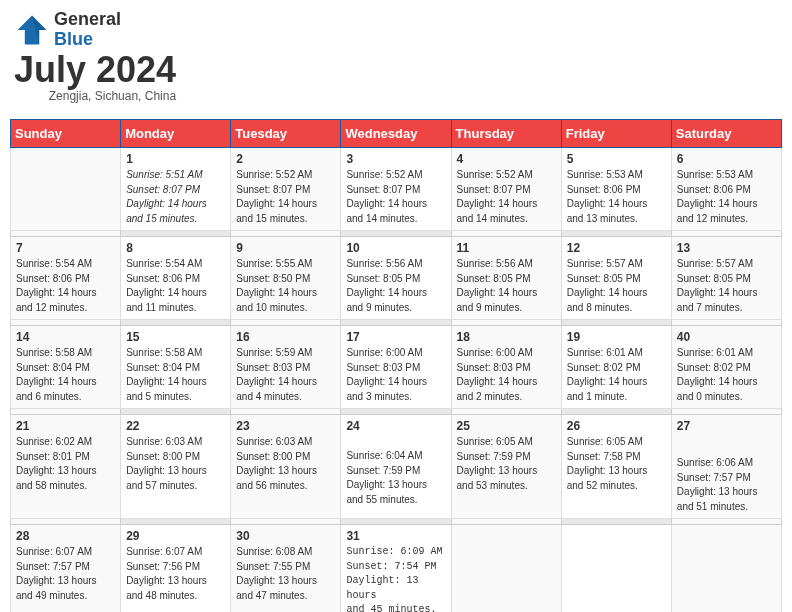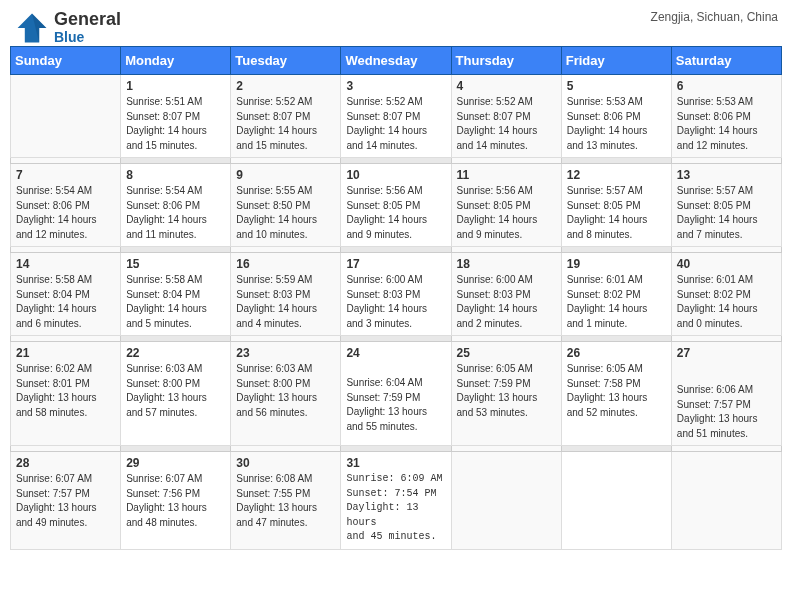--- a/index.html
+++ b/index.html
@@ -7,40 +7,41 @@
       font-family: Arial, sans-serif;
       background: #fff;
       width: 792px;
       min-height: 612px;
       padding: 10px;
     }
     .header {
       display: flex;
       justify-content: space-between;
       align-items: flex-start;
-      margin-bottom: 0;
+      margin-bottom: 16px;
       padding: 0 4px;
+      flex-direction: column;
     }
     .logo {
       display: flex;
       align-items: center;
       gap: 4px;
     }
     .logo-text {
       display: flex;
       flex-direction: column;
       line-height: 1.1;
     }
     .logo-text span:first-child {
       font-size: 18px;
       font-weight: bold;
       color: #333;
     }
     .logo-text span:last-child {
-      font-size: 14px;
+      font-size: 18px;
       font-weight: bold;
       color: #1a6aad;
     }
     .logo-icon {
       width: 36px;
       height: 36px;
     }
     .title-block {
       text-align: right;
     }
@@ -54,21 +55,21 @@
       font-size: 12px;
       font-weight: normal;
       color: #555;
     }
     .calendar {
       width: 100%;
       border-collapse: collapse;
       border: 1px solid #ccc;
     }
     .calendar th {
-      background: #3b82f6;
+      background: #ef4444;
       color: white;
       font-size: 13px;
       font-weight: bold;
       padding: 6px 4px;
       text-align: left;
       border: 1px solid #1558a0;
     }
     .calendar td {
       vertical-align: top;
       padding: 4px 5px;
@@ -111,20 +112,21 @@
     <svg class="logo-icon" viewBox="0 0 40 40">
       <polygon points="20,4 36,20 28,20 28,36 12,36 12,20 4,20" fill="#1a6aad"></polygon>
       <polygon points="20,4 36,20 28,20 28,36" fill="#0d4a80" opacity="0.4"></polygon>
     </svg>
     <div class="logo-text">
       <span>General</span>
       <span>Blue</span>
     </div>
   </div>
   <div class="title-block">
+    <h1>July 2024</h1>
     <h2>Zengjia, Sichuan, China</h2>
   </div>
 </div>
 
 <table class="calendar">
   <thead>
     <tr>
     <th>Sunday</th>
         <th>Monday</th>
         <th>Tuesday</th>
@@ -132,21 +134,21 @@
         <th>Thursday</th>
         <th>Friday</th>
         <th>Saturday</th>
       </tr>
   </thead>
   <tbody id="calendar-body">
   <tr class="week-row">
         <td></td>
         <td>
           <span class="day-num">1</span>
-          <div class="day-info" style="white-space: pre-line;">Sunrise: 5:51 AM
+          <div class="day-info" style="white-space: pre-line; font-style: italic;">Sunrise: 5:51 AM
 Sunset: 8:07 PM
 Daylight: 14 hours
 and 15 minutes.</div>
         </td>
         <td>
           <span class="day-num">2</span>
           <div class="day-info" style="white-space: pre-line;">Sunrise: 5:52 AM
 Sunset: 8:07 PM
 Daylight: 14 hours
 and 15 minutes.</div>

